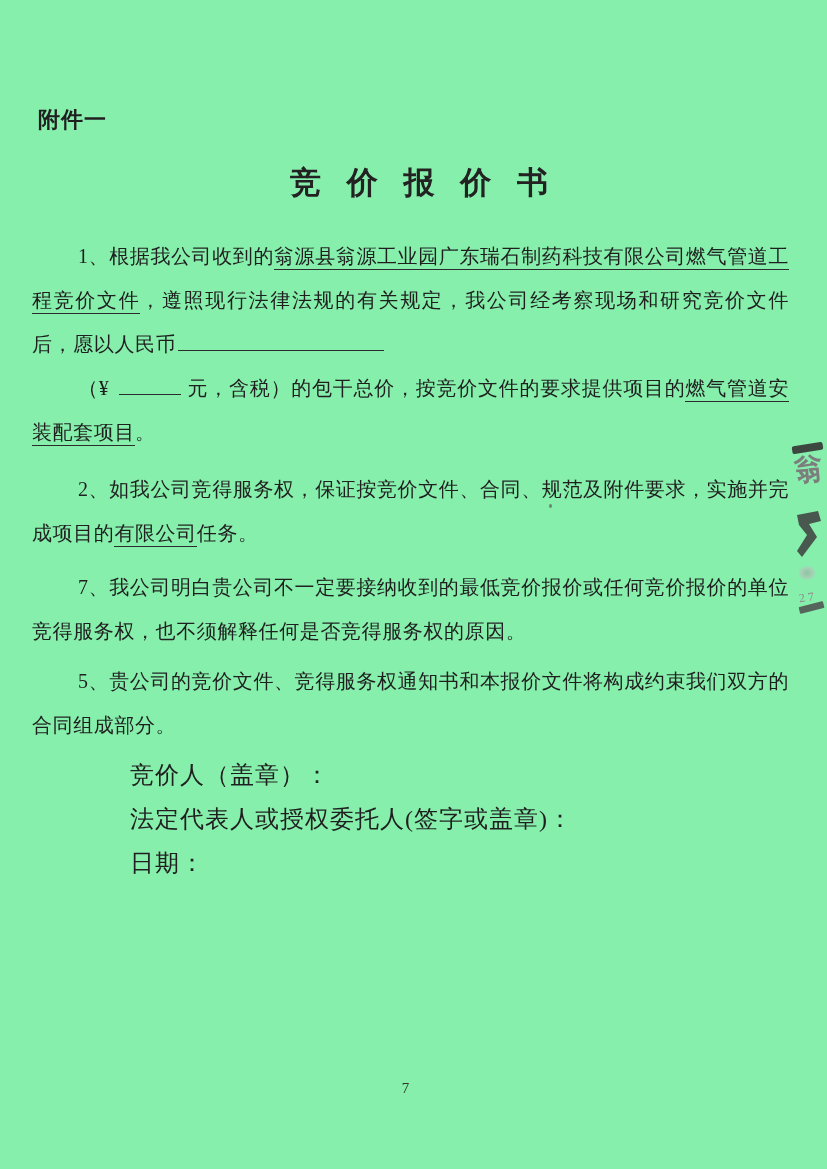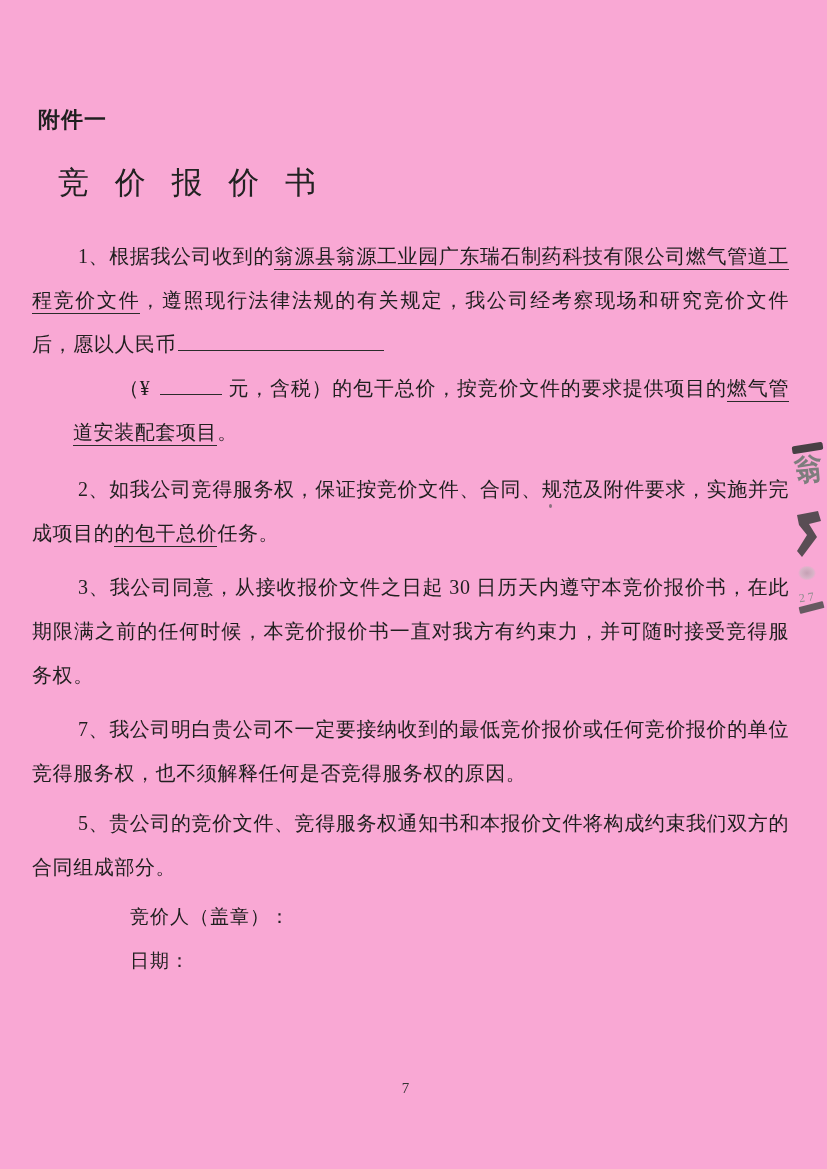--- a/index.html
+++ b/index.html
@@ -7,36 +7,37 @@
   body {
     width: 827px; height: 1169px;
     position: relative;
     overflow: hidden;
     font-family: "Liberation Serif", "DejaVu Serif", serif;
     color: #1f1f1f;
   }
   .page {
     position: absolute; inset: 0;
     padding: 0 38px 0 32px;
-    background: #f9a8d4;
+    background: #86efac;
   }
   .attachment {
     padding-top: 106px;
     font-family: "Liberation Sans", "DejaVu Sans", sans-serif;
     font-weight: bold;
     font-size: 22px;
     line-height: 28px;
     letter-spacing: 1px;
     margin-left: 6px;
   }
   .doc-title {
     margin-top: 29px;
     padding-left: 26px;
+    text-align: center;
     font-size: 31px;
-    font-weight: normal;
+    font-weight: bold;
     letter-spacing: 9px;
     line-height: 40px;
     color: #222;
   }
   .recipient {
     margin-top: 28px;
     font-size: 22.5px;
     line-height: 32px;
     letter-spacing: 1px;
   }
@@ -45,41 +46,41 @@
     padding: 0 24px 3px 4px;
   }
   .body-text { margin-top: 31px; }
   .para {
     font-size: 20px;
     letter-spacing: 0.6px;
     line-height: 44px;
     text-align: justify;
     text-indent: 46px;
   }
-  .p1b { margin-top: 0; margin-left: 41px; }
+  .p1b { margin-top: 0; }
   .p2 { margin-top: 13px; }
   .p3 { margin-top: 10px; }
   .p4 { margin-top: 10px; }
   .p5 { margin-top: 6px; }
   .u {
     border-bottom: 1.5px solid #2b2b2b;
     padding-bottom: 2px;
   }
   .blank {
     display: inline-block;
     border-bottom: 1.6px solid #2b2b2b;
     height: 0.9em;
     vertical-align: baseline;
   }
   .blank-amount-words { width: 206px; margin-left: 2px; }
   .blank-amount-figures { width: 62px; margin-left: 10px; margin-right: 6px; }
   .signature {
     margin-top: 6px;
     margin-left: 98px;
-    font-size: 19px;
+    font-size: 24px;
     line-height: 44px;
     letter-spacing: 1px;
   }
   .page-number {
     position: absolute;
     top: 1080px; left: 0; right: 16px;
     text-align: center;
     font-size: 15px;
     color: #333;
   }
@@ -129,32 +130,32 @@
 
   <div class="doc-title">竞 价 报 价 书</div>
 
 
   <div class="body-text">
 
     <p class="para p1a"><span>1、根据我公司收到的</span><span class="u">翁源县翁源工业园广东瑞石制药科技有限公司燃气管道工程竞价文件</span><span>，遵照现行法律法规的有关规定，我公司经考察现场和研究竞价文件后，愿以人民币</span><span class="blank blank-amount-words"></span></p>
 
     <p class="para p1b"><span>（¥</span><span class="blank blank-amount-figures"></span><span>元，含税）的包干总价，按竞价文件的要求提供项目的</span><span class="u">燃气管道安装配套项目</span><span>。</span></p>
 
-    <p class="para p2"><span>2、如我公司竞得服务权，保证按竞价文件、合同、规范及附件要求，实施并完成项目的</span><span class="u">的包干总价</span><span>任务。</span></p>
+    <p class="para p2"><span>2、如我公司竞得服务权，保证按竞价文件、合同、规范及附件要求，实施并完成项目的</span><span class="u">有限公司</span><span>任务。</span></p>
 
-    <p class="para p3">3、我公司同意，从接收报价文件之日起 30 日历天内遵守本竞价报价书，在此期限满之前的任何时候，本竞价报价书一直对我方有约束力，并可随时接受竞得服务权。</p>
 
     <p class="para p4">7、我公司明白贵公司不一定要接纳收到的最低竞价报价或任何竞价报价的单位竞得服务权，也不须解释任何是否竞得服务权的原因。</p>
 
     <p class="para p5">5、贵公司的竞价文件、竞得服务权通知书和本报价文件将构成约束我们双方的合同组成部分。</p>
 
   </div>
 
   <div class="signature">
     <div>竞价人（盖章）：</div>
+    <div>法定代表人或授权委托人(签字或盖章)：</div>
     <div>日期：</div>
   </div>
 
   <div class="page-number">7</div>
 
 </div>
 
 <div class="edge-mark mark-bar1"></div>
 <div class="edge-mark mark-seal-char">翁</div>
 <svg class="edge-mark mark-flag" width="32" height="50" viewBox="0 0 32 50">

